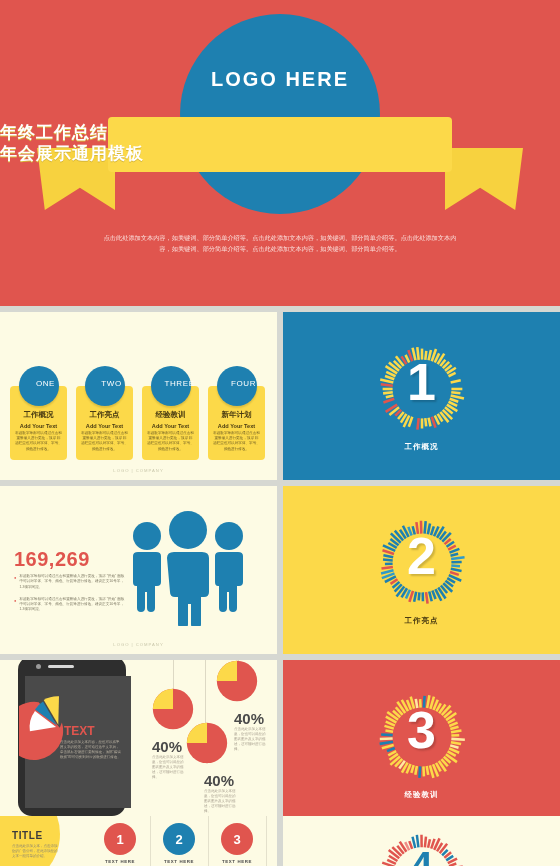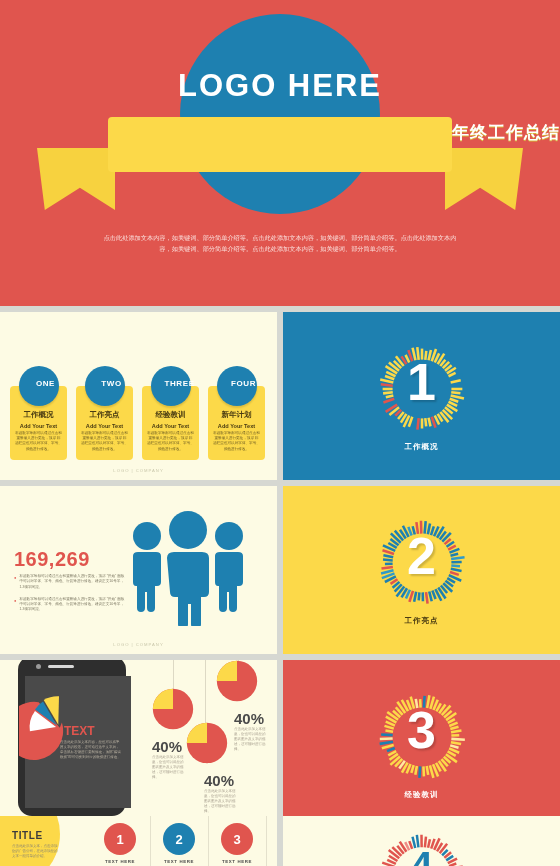--- a/index.html
+++ b/index.html
@@ -22,51 +22,51 @@
     --yellow2:#f7d23f;
     --cream:#fdfbe4;
     --gray:#d6d8d2;
     --dark:#3a3a3a;
   }
 
   
   .cover-circle{position:absolute;left:50%;top:14px;transform:translateX(-50%);
     width:200px;height:200px;border-radius:50%;background:var(--blue);}
   .cover-logo{position:absolute;left:0;right:0;top:68px;text-align:center;color:#fff;
-    font-size:31px;font-weight:bold;letter-spacing:2px;}
+    font-size:20px;font-weight:bold;letter-spacing:2px;}
   .ribbon{position:absolute;left:108px;top:117px;width:344px;height:48px;}
   .rib-tail{position:absolute;top:31px;width:78px;height:62px;background:var(--yellow2);}
   .rib-tail.lt{left:-71px;clip-path:polygon(0 0,100% 0,100% 100%,55% 64%,10% 100%);}
   .rib-tail.rt{right:-71px;clip-path:polygon(0 0,100% 0,90% 100%,45% 64%,0 100%);}
   .rib-shadow{position:absolute;top:28px;width:36px;height:13px;background:#d6b636;border-radius:3px;}
   .rib-shadow.ls{left:8px;}
   .rib-shadow.rs{right:8px;}
   .rib-main{position:absolute;left:0;top:0;width:344px;height:55px;background:var(--yellow);border-radius:4px;}
-  .cover-title{position:absolute;left:8px;right:0;top:122px;text-align:right;color:#fff;
+  .cover-title{position:absolute;left:0;right:0;top:122px;text-align:left;color:#fff;
     font-size:17px;font-weight:bold;line-height:21px;letter-spacing:1px;
     text-shadow:0 1px 0 #d6b636;}
   .cover-by{position:absolute;left:0;right:0;top:186px;text-align:center;color:#cfe6f2;
     font-size:9px;letter-spacing:1.4px;}
   .cover-desc{position:absolute;left:100px;right:100px;top:232px;text-align:center;color:#fbe0dd;
     font-size:6.2px;line-height:11px;}
 
   
   .s-contents{background:var(--cream);}
   .contents-badge{position:absolute;left:50%;top:-22px;transform:translateX(-50%);
     width:72px;height:72px;border-radius:50%;background:var(--red2);
     box-shadow:0 2px 2px rgba(0,0,0,.12);}
   .contents-badge span{position:absolute;left:0;right:0;bottom:16px;text-align:center;color:#fff;
     font-size:8.5px;font-weight:bold;letter-spacing:1.1px;}
   .cards{position:absolute;left:10px;top:54px;width:258px;display:flex;gap:9px;}
   .card{position:relative;width:57px;}
   .card-circle{position:absolute;left:50%;top:0;transform:translateX(-50%);
     width:40px;height:40px;border-radius:50%;background:var(--blue);z-index:2;
     box-shadow:0 2px 2px rgba(0,0,0,.13);}
   .card-circle span{position:absolute;left:14px;right:0;top:13px;text-align:center;color:#fff;
-    font-size:8px;font-weight:bold;letter-spacing:.6px;}
+    font-size:8px;font-weight:normal;letter-spacing:.6px;}
   .card-body{position:absolute;left:0;top:20px;width:57px;height:74px;background:var(--yellow);
     border-radius:4px;padding-top:24px;box-sizing:border-box;text-align:center;}
   .card-h{color:#4a3c12;font-size:7.5px;font-weight:bold;margin-bottom:3px;}
   .card-sub{color:#4a3c12;font-size:5.6px;font-weight:bold;margin-bottom:2px;}
   .card-txt{color:#6a5a22;font-size:3.6px;line-height:5.2px;padding:0 5px;}
   .footer-logo{position:absolute;left:0;right:0;bottom:7px;text-align:center;
     color:#c9c7ab;font-size:4.2px;letter-spacing:1px;}
 
   
   .numslide{position:relative;width:100%;height:100%;}
@@ -130,20 +130,21 @@
     <div class="ribbon">
       <div class="rib-tail lt"></div>
       <div class="rib-tail rt"></div>
       <div class="rib-shadow ls"></div>
       <div class="rib-shadow rs"></div>
       <div class="rib-main"></div>
     </div>
 
     <div class="cover-title">
       <div>年终工作总结</div>
+      <div>年会展示通用模板</div>
     </div>
     <div class="cover-desc">点击此处添加文本内容，如关键词、部分简单介绍等。点击此处添加文本内容，如关键词、部分简单介绍等。点击此处添加文本内容，如关键词、部分简单介绍等。点击此处添加文本内容，如关键词、部分简单介绍等。</div>
   </div>
 
   <div class="divider" style="top:306px"></div>
 
   <div class="row" style="top:312px">
     <div class="vdivider" style="left:277px"></div>
 
     <div class="half l s-contents">

